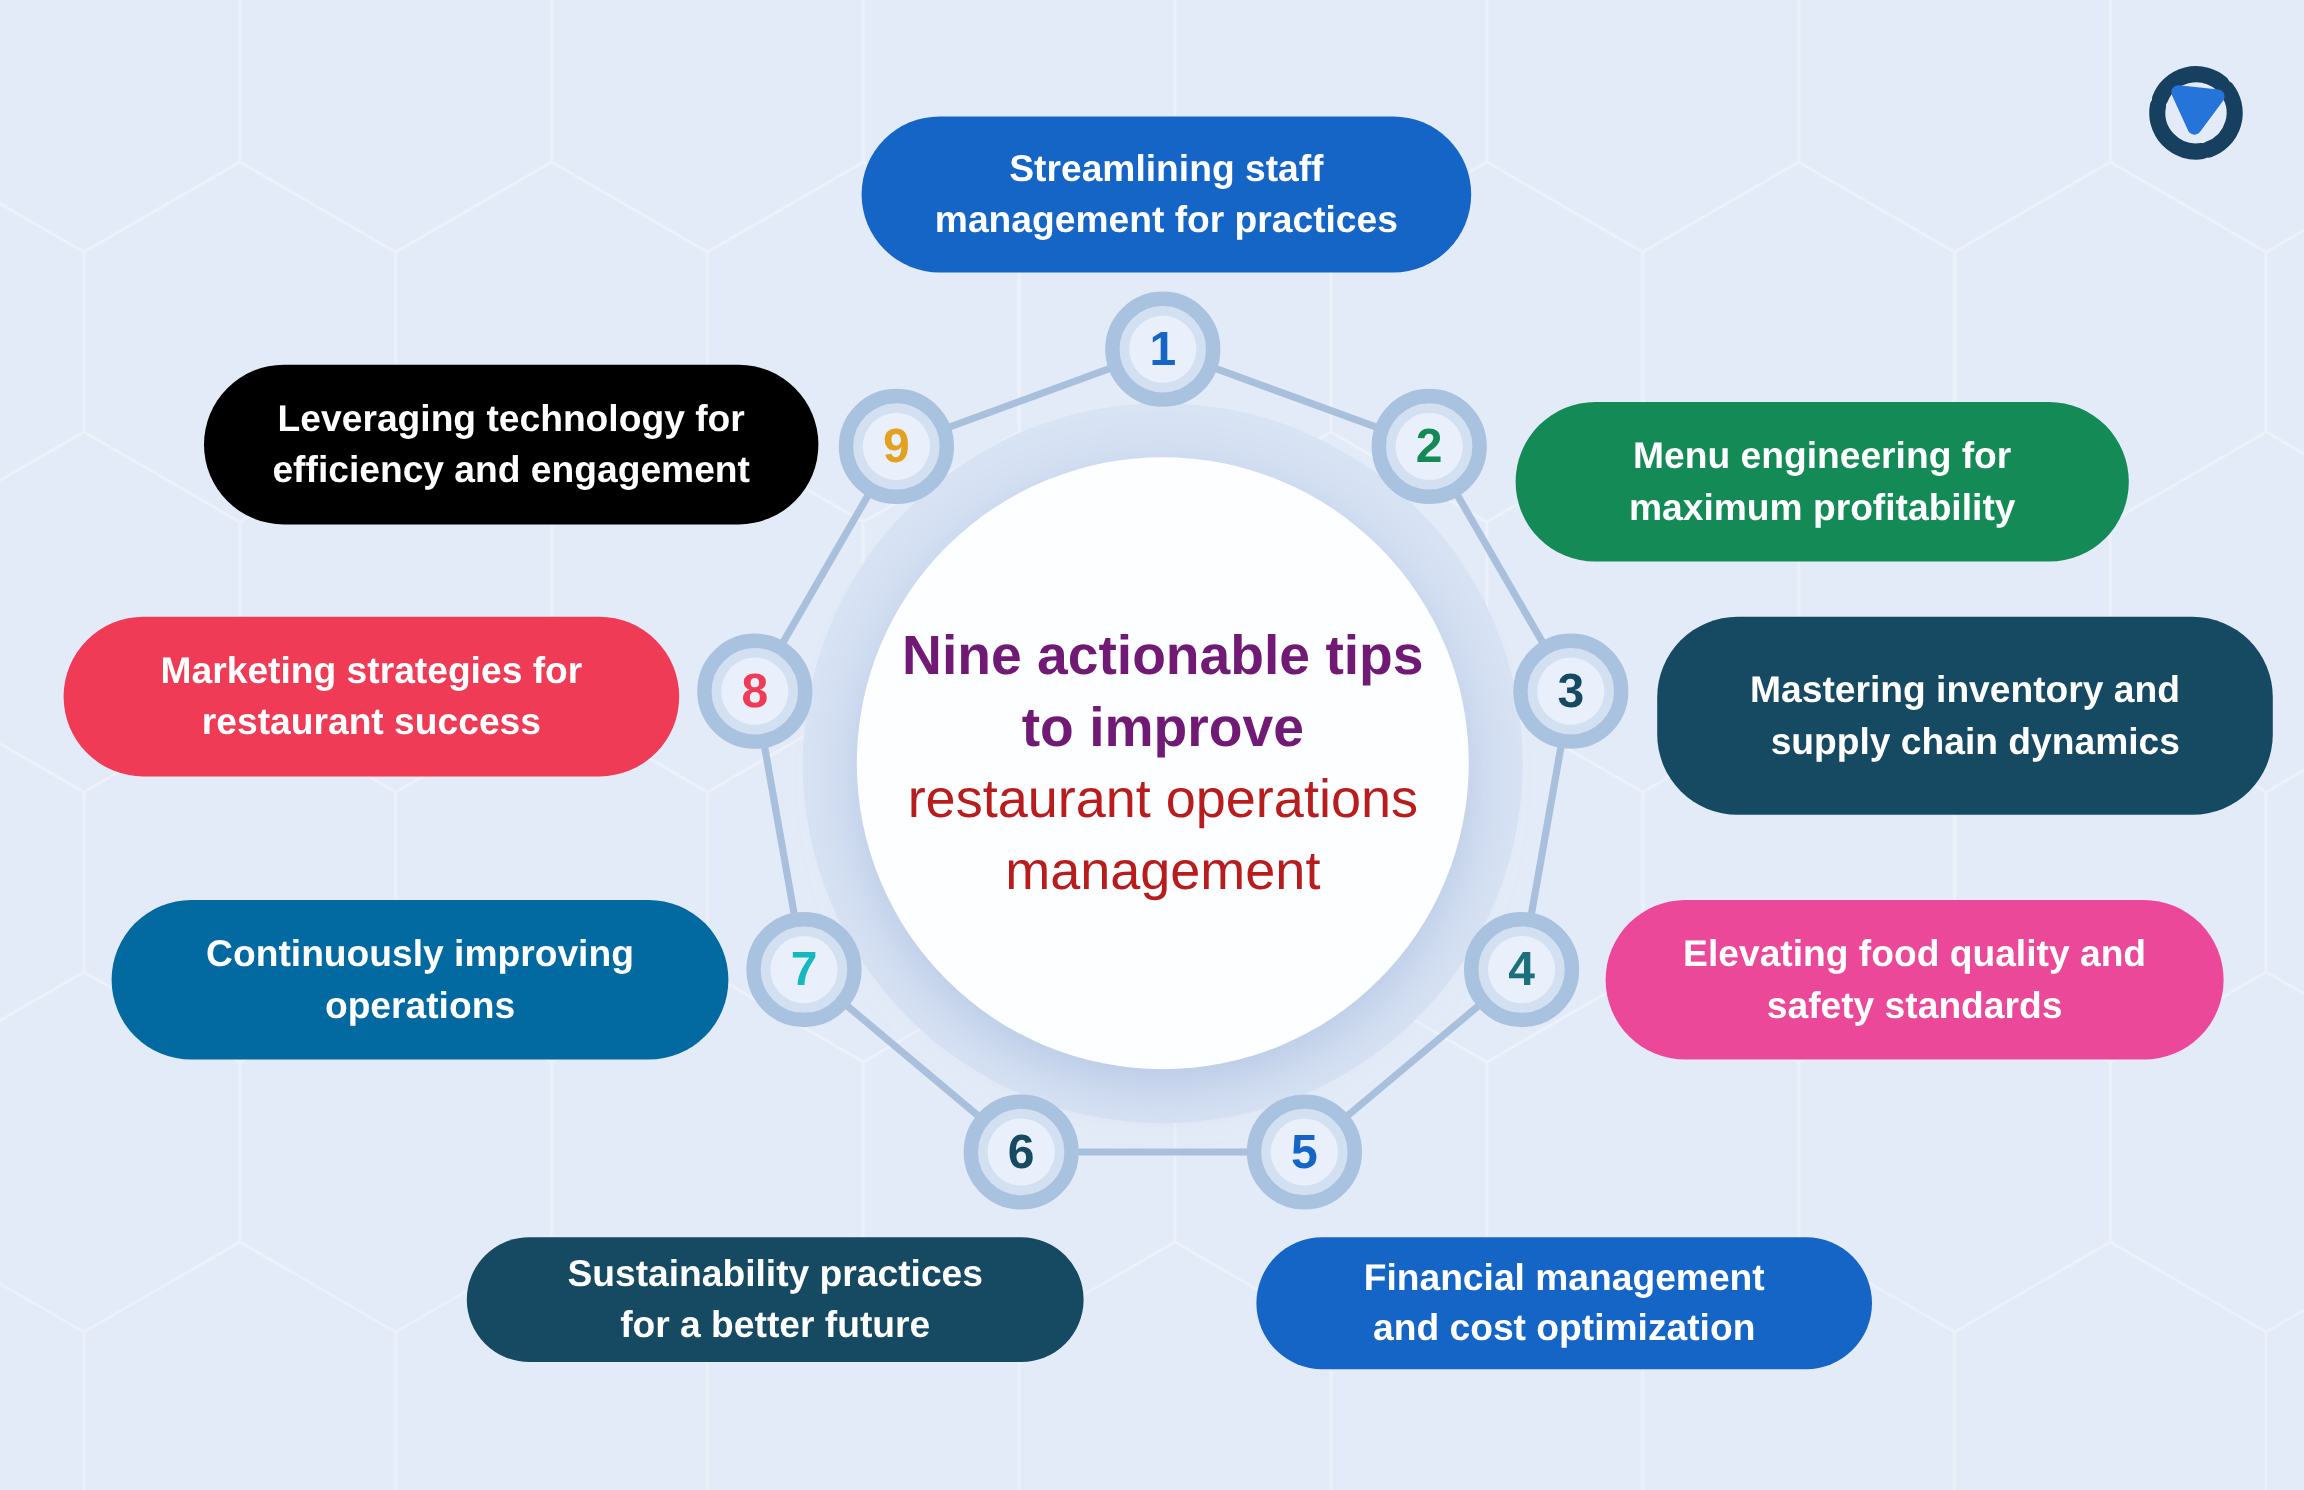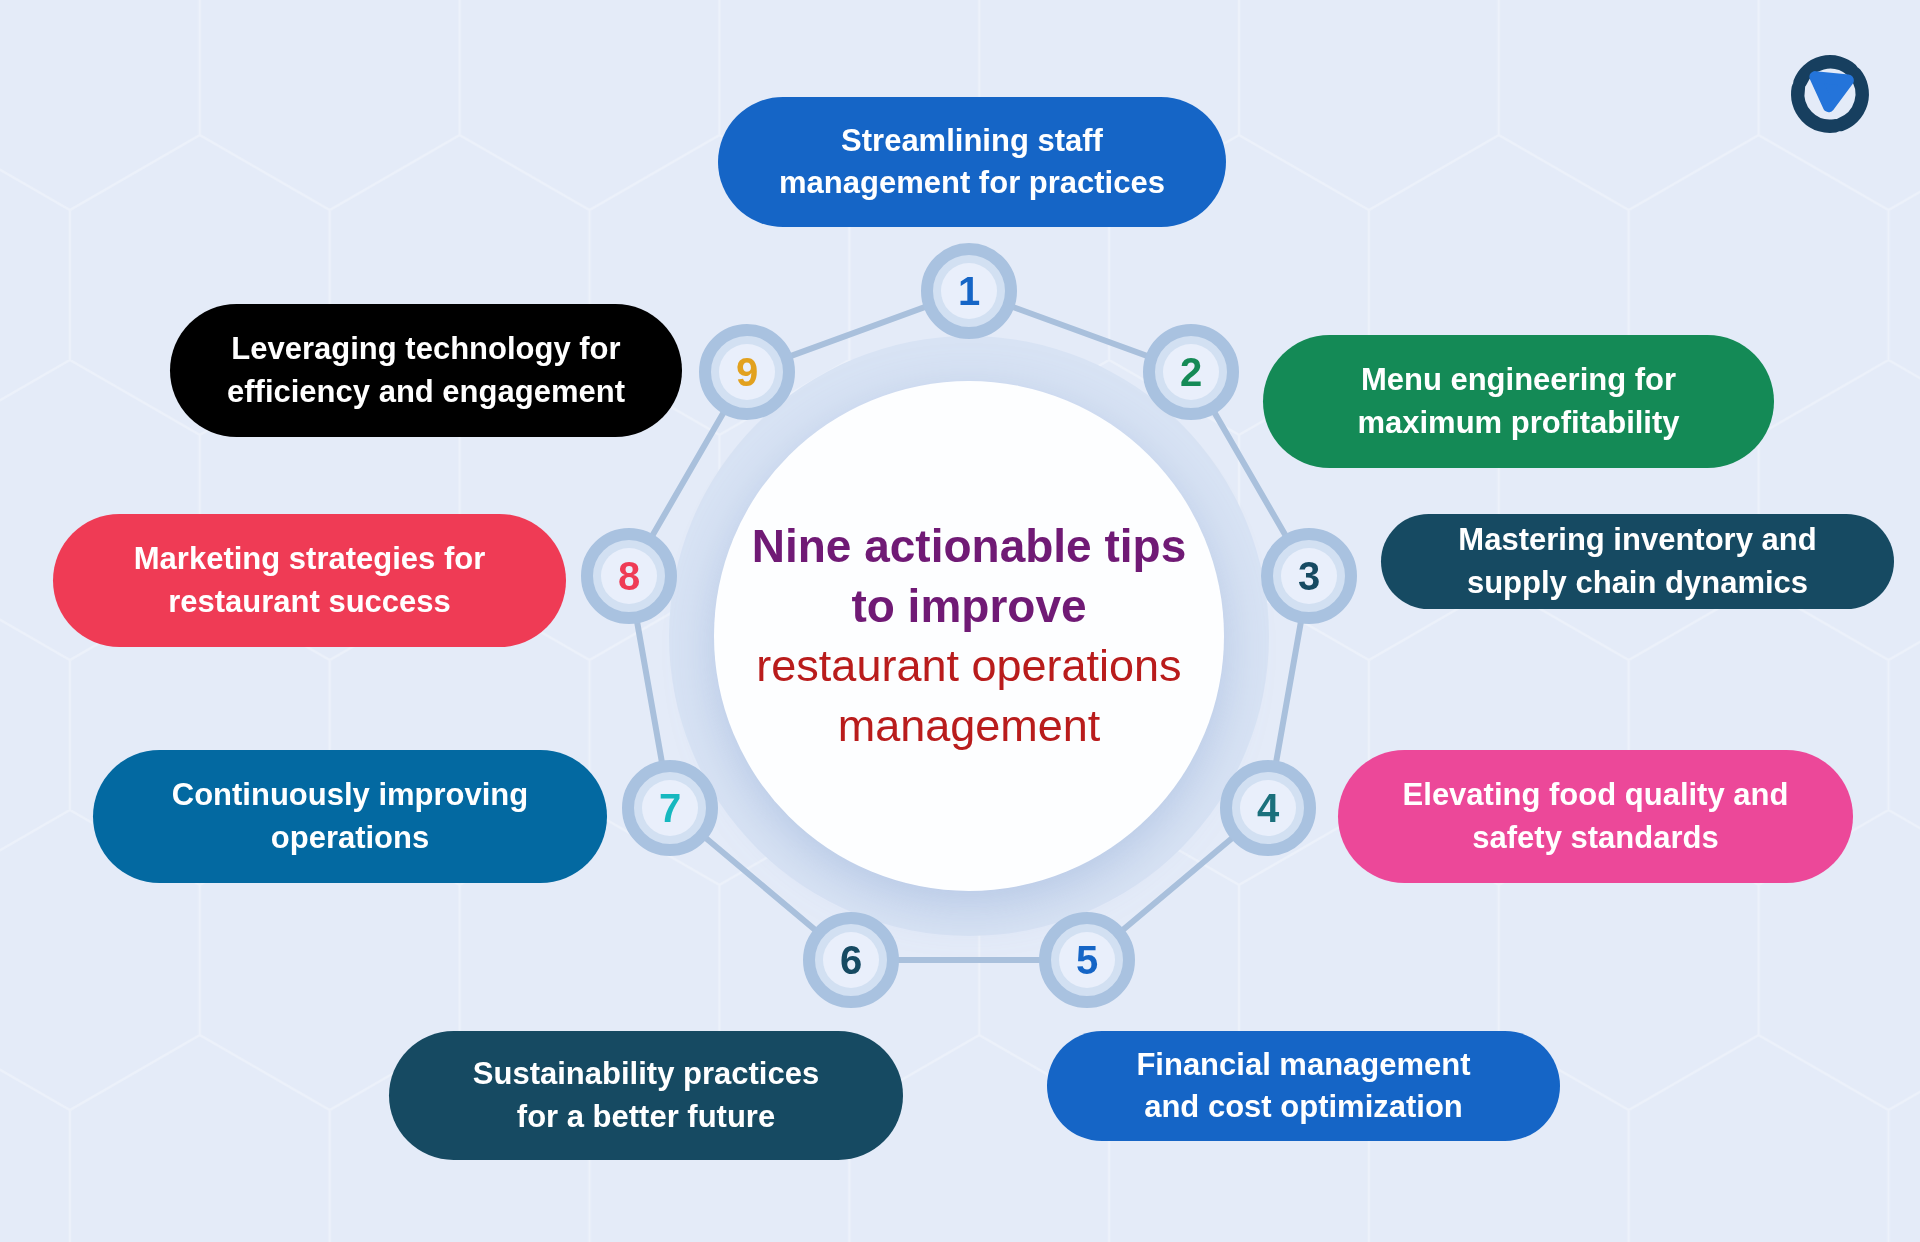--- a/index.html
+++ b/index.html
@@ -47,24 +47,24 @@
   .n7{left:622px;top:760px;}  .n8{left:581px;top:528px;}  .n9{left:699px;top:324px;}
   
   .pill{
     position:absolute;border-radius:67px;z-index:4;
     display:flex;align-items:center;justify-content:center;text-align:center;
     color:#ffffff;font-weight:700;font-size:31px;line-height:1.36;
     white-space:pre-line;padding:0 18px;box-sizing:border-box;
   }
   .p1{left:718px;top:97px;width:508px;height:130px;}
   .p2{left:1263px;top:304px;width:511px;height:133px;margin-top:31px;}
-  .p3{left:1381px;top:514px;width:513px;height:95px;}
+  .p3{left:1381px;top:514px;width:513px;height:165px;text-align:right;}
   .p4{left:1338px;top:750px;width:515px;height:133px;}
   .p5{left:1047px;top:1031px;width:513px;height:110px;}
-  .p6{left:389px;top:1031px;width:514px;height:129px;}
+  .p6{left:389px;top:1031px;width:514px;height:104px;}
   .p7{left:93px;top:750px;width:514px;height:133px;}
   .p8{left:53px;top:514px;width:513px;height:133px;}
   .p9{left:170px;top:304px;width:512px;height:133px;}
   
   #logo{position:absolute;left:1778px;top:40px;width:104px;height:104px;z-index:5;}
 </style>
 </head>
 <body>
 
 <div id="stage">

